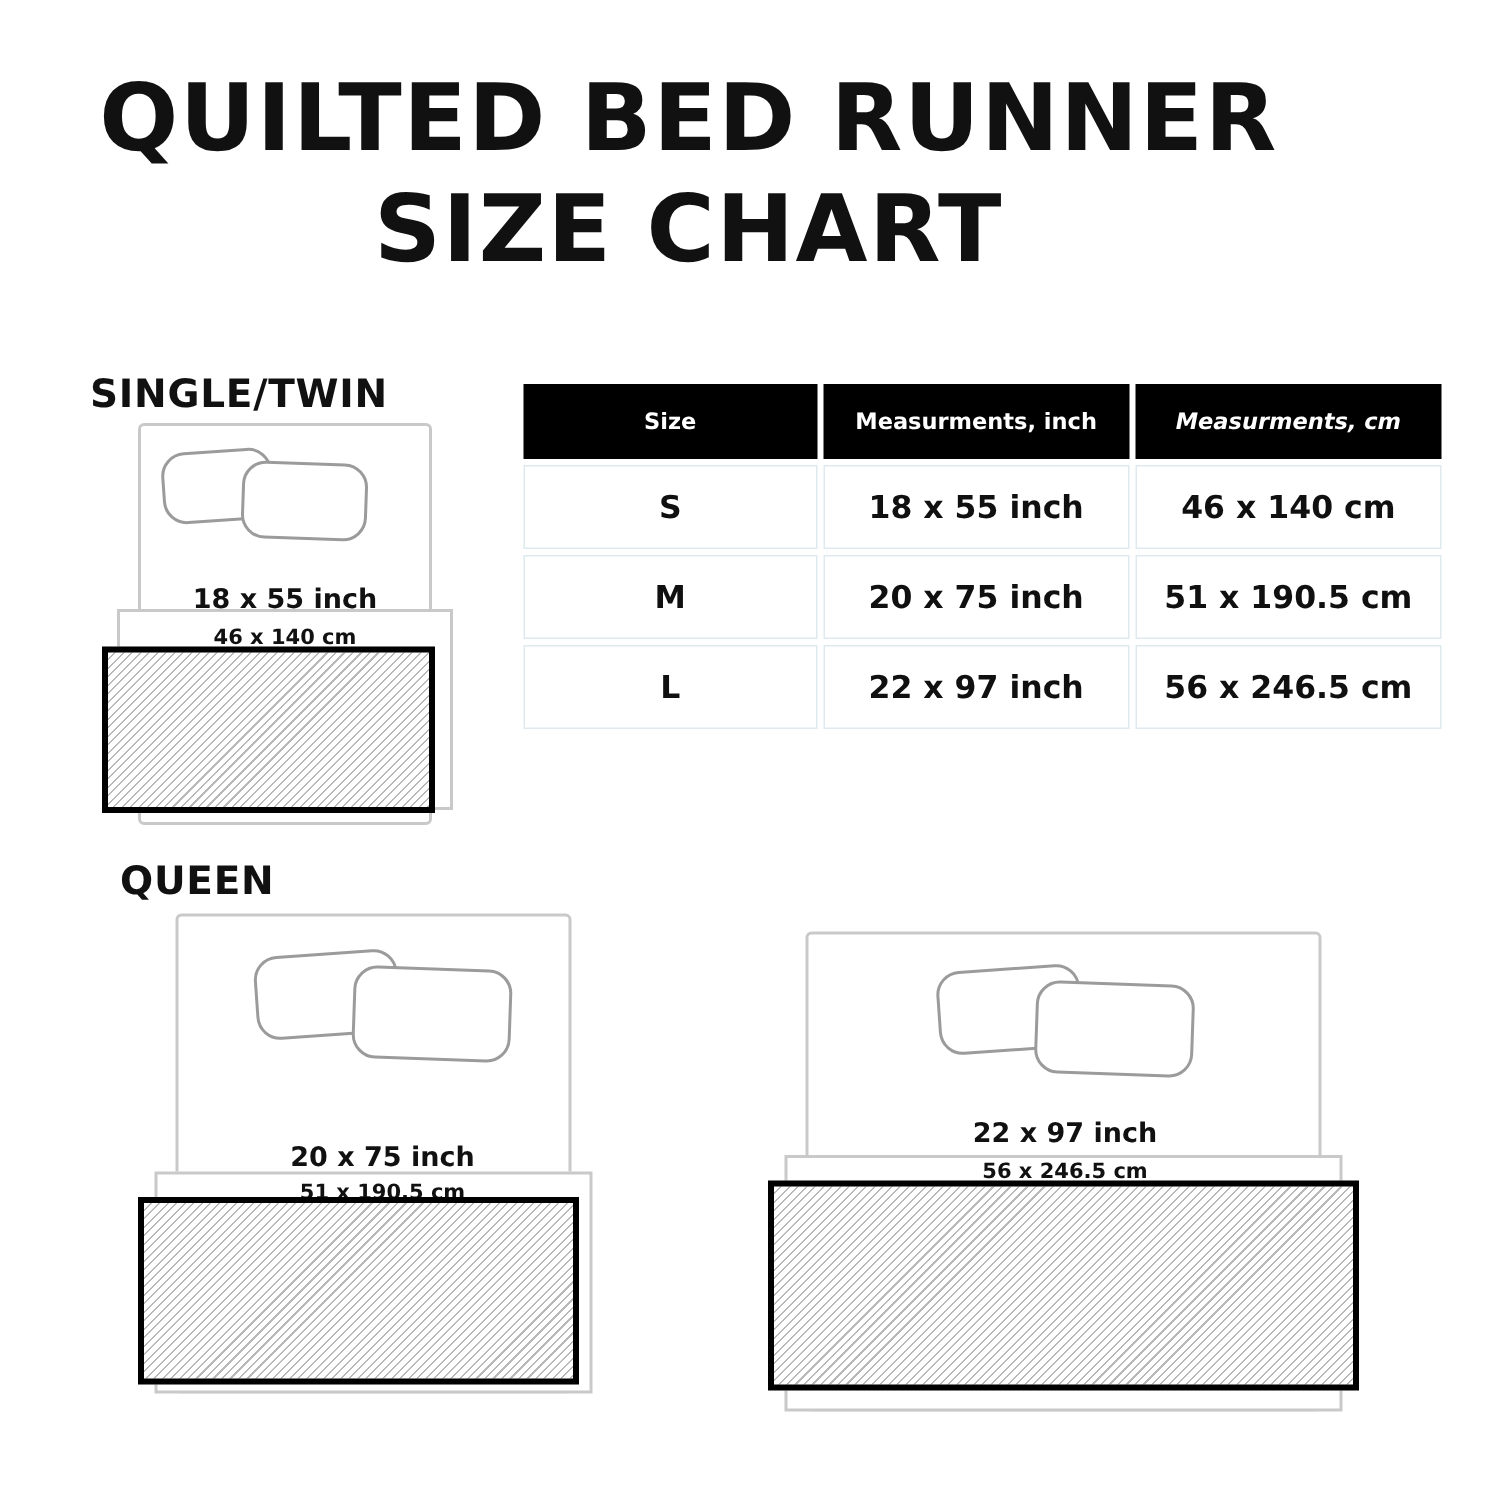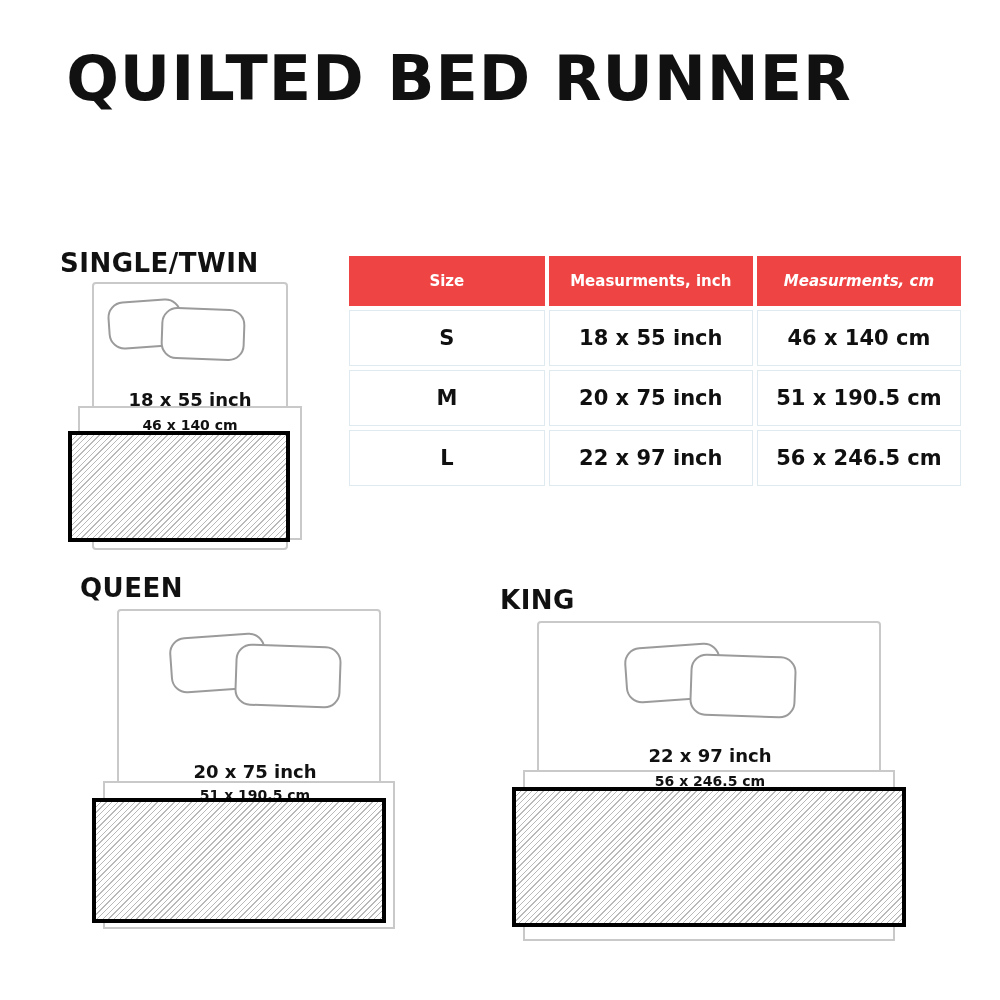--- a/index.html
+++ b/index.html
@@ -40,21 +40,21 @@
     top: 252px;
     width: 620px;
     border-collapse: separate;
     border-spacing: 4px;
   }
   .size-table th, .size-table td {
     text-align: center;
     vertical-align: middle;
   }
   .size-table thead th {
-    background: #ef4444;
+    background: #000000;
     color: #ffffff;
     font-size: 15px;
     font-weight: bold;
     height: 50px;
     padding: 0 6px;
   }
   .size-table tbody td {
     background: #ffffff;
     border: 1px solid #dfe9f0;
     height: 54px;
@@ -129,20 +129,21 @@
     font-weight: bold;
     font-size: 14px;
     color: #111111;
   }
 </style>
 </head>
 <body>
 
 <div class="title-block">
   <div class="title-line">QUILTED BED RUNNER</div>
+  <div class="title-line">SIZE CHART</div>
 </div>
 
 <table class="size-table">
   <thead>
     <tr>
       <th class="col-size">Size</th>
       <th class="col-inch">Measurments, inch</th>
       <th class="col-cm">Measurments, cm</th>
     </tr>
   </thead>
@@ -191,21 +192,20 @@
 
   <div class="under-plate" style="left:23px; top:208px; width:292px; height:148px;"></div>
 
   <div class="dim-inch" style="top:188px;">20 x 75 inch</div>
   <div class="dim-cm" style="top:214px;">51 x 190.5 cm</div>
 
   <div class="runner" style="left:12px; top:225px; width:294px; height:125px;"></div>
 </div>
 
 <div class="bed" style="left:500px; top:585px; width:420px; height:370px;">
-  <div class="bed-title">KING</div>
 
   <div class="mattress" style="left:37px; top:36px; width:344px; height:320px;"></div>
 
   <div class="pillow" style="left:125px; top:60px; width:96px; height:56px; transform:rotate(-4deg);"></div>
   <div class="pillow" style="left:190px; top:70px; width:106px; height:62px; transform:rotate(2deg);"></div>
 
   <div class="under-plate" style="left:23px; top:185px; width:372px; height:171px;"></div>
 
   <div class="dim-inch" style="top:160px;">22 x 97 inch</div>
   <div class="dim-cm" style="top:188px;">56 x 246.5 cm</div>

